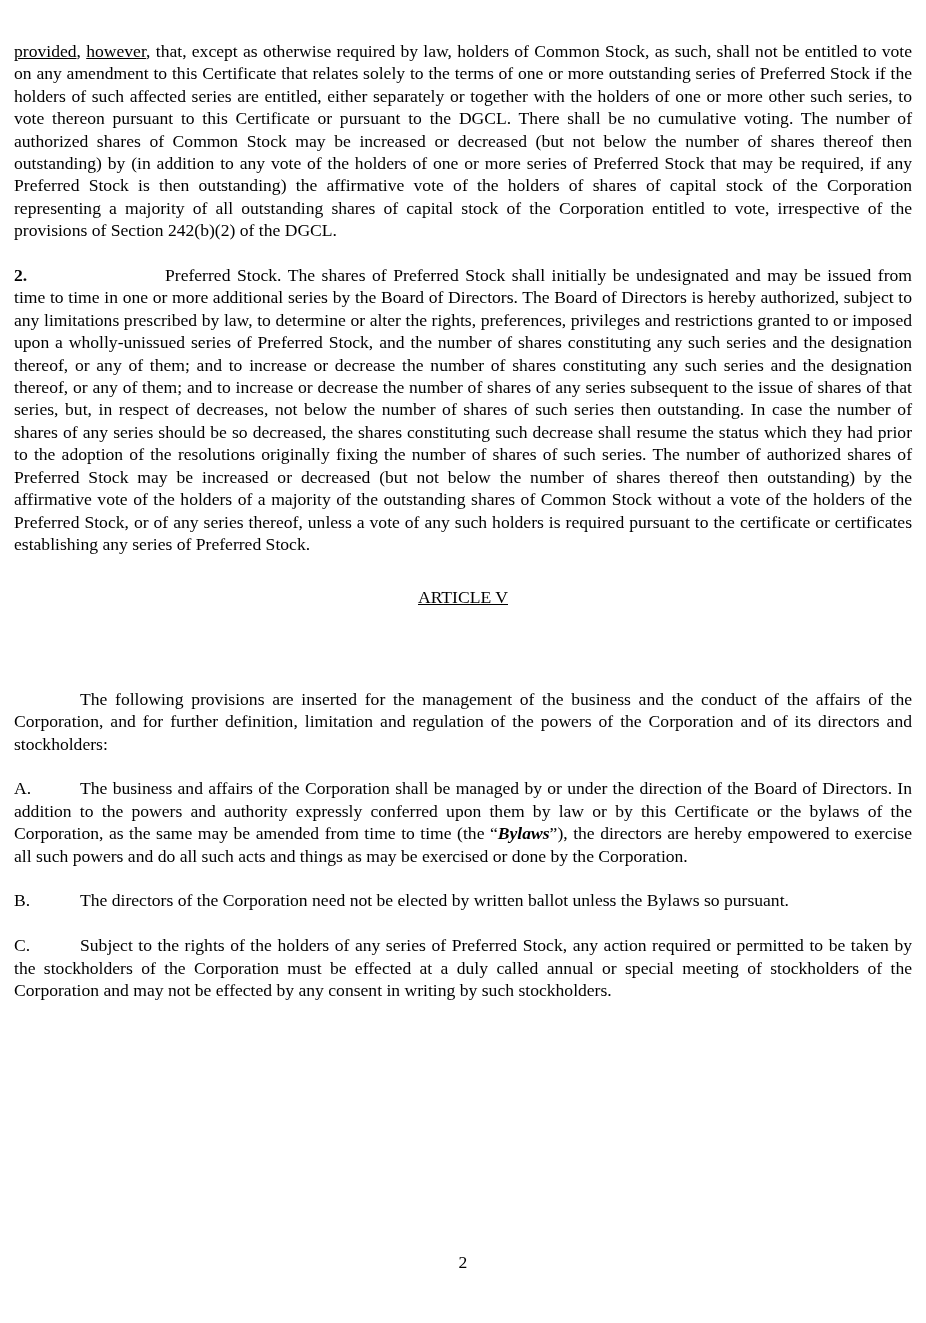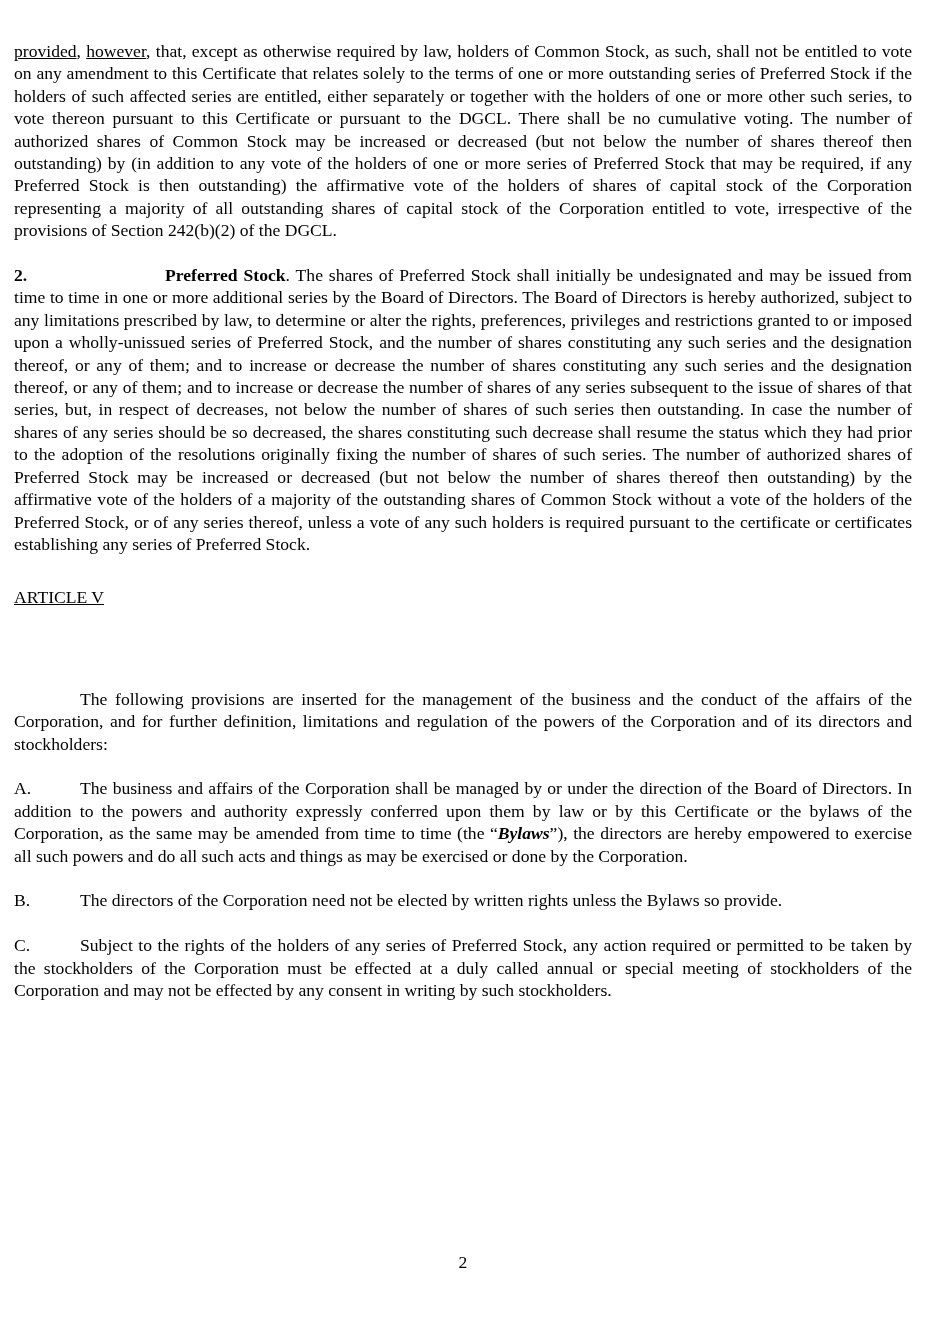--- a/index.html
+++ b/index.html
@@ -55,32 +55,32 @@
   .num-indent {
     display: inline-block;
     width: 151px;
   }
   .num-label {
     display: inline-block;
     width: 45px;
     font-weight: bold;
   }
   .bold {
-    font-weight: bold;
+    font-weight: normal;
   }
   .bolditalic {
     font-weight: bold;
     font-style: italic;
   }
   .underline {
     text-decoration: underline;
   }
   .article-heading {
     margin: 0;
-    text-align: left;
+    text-align: center;
     font-size: 17.6px;
     line-height: 22.4px;
   }
   .article-heading span {
     text-decoration: underline;
   }
   .gap-para { height: 22.4px; }
   .gap-heading-top { height: 31px; }
   .gap-heading-bottom { height: 24px; }
   .page-number {
@@ -114,32 +114,32 @@
     <p class="article-heading"><span>ARTICLE V</span></p>
 
     <div class="gap-heading-bottom"></div>
 
 
     <div class="gap-heading-top"></div>
 
 
     <div class="gap-heading-bottom"></div>
 
-    <p class="para-indent">The following provisions are inserted for the management of the business and the conduct of the affairs of the Corporation, and for further definition, limitations and regulation of the powers of the Corporation and of its directors and stockholders:</p>
+    <p class="para-indent">The following provisions are inserted for the management of the business and the conduct of the affairs of the Corporation, and for further definition, limitation and regulation of the powers of the Corporation and of its directors and stockholders:</p>
 
     <div class="gap-para"></div>
 
     <p class="para-lettered">
       <span class="lead-letter"><span class="lead-letter-inner">A.</span></span><span><span>The business and affairs of the Corporation shall be managed by or under the direction of the Board of Directors.  In addition to the powers and authority expressly conferred upon them by law or by this Certificate or the bylaws of the Corporation, as the same may be amended from time to time (the “</span><span class="bolditalic">Bylaws</span><span>”), the directors are hereby empowered to exercise all such powers and do all such acts and things as may be exercised or done by the Corporation.</span></span>
     </p>
 
     <div class="gap-para"></div>
 
     <p class="para-lettered">
-      <span class="lead-letter"><span class="lead-letter-inner">B.</span></span><span><span>The directors of the Corporation need not be elected by written rights unless the Bylaws so provide.</span></span>
+      <span class="lead-letter"><span class="lead-letter-inner">B.</span></span><span><span>The directors of the Corporation need not be elected by written ballot unless the Bylaws so pursuant.</span></span>
     </p>
 
     <div class="gap-para"></div>
 
     <p class="para-lettered">
       <span class="lead-letter"><span class="lead-letter-inner">C.</span></span><span><span>Subject to the rights of the holders of any series of Preferred Stock, any action required or permitted to be taken by the stockholders of the Corporation must be effected at a duly called annual or special meeting of stockholders of the Corporation and may not be effected by any consent in writing by such stockholders.</span></span>
     </p>
 
   </div>
 

